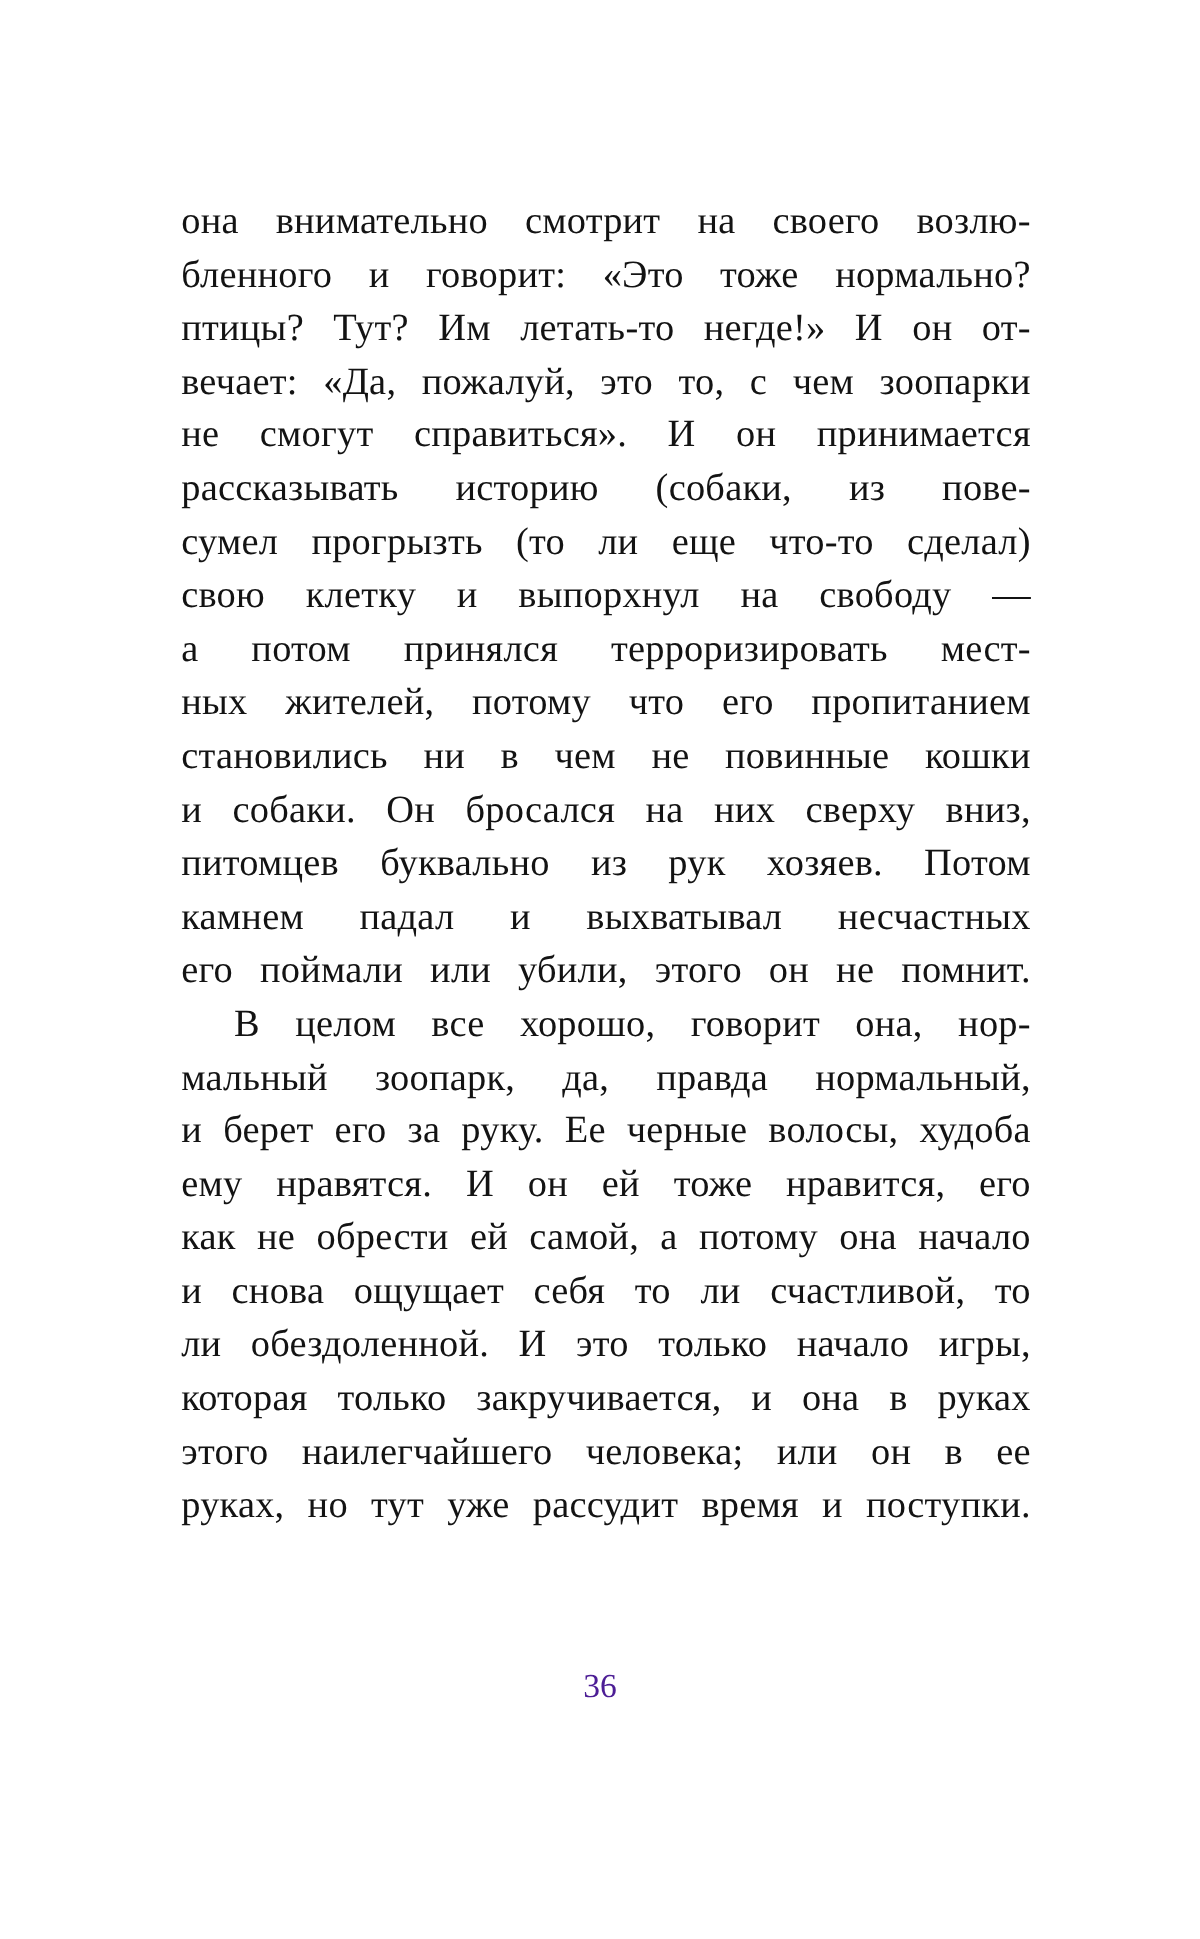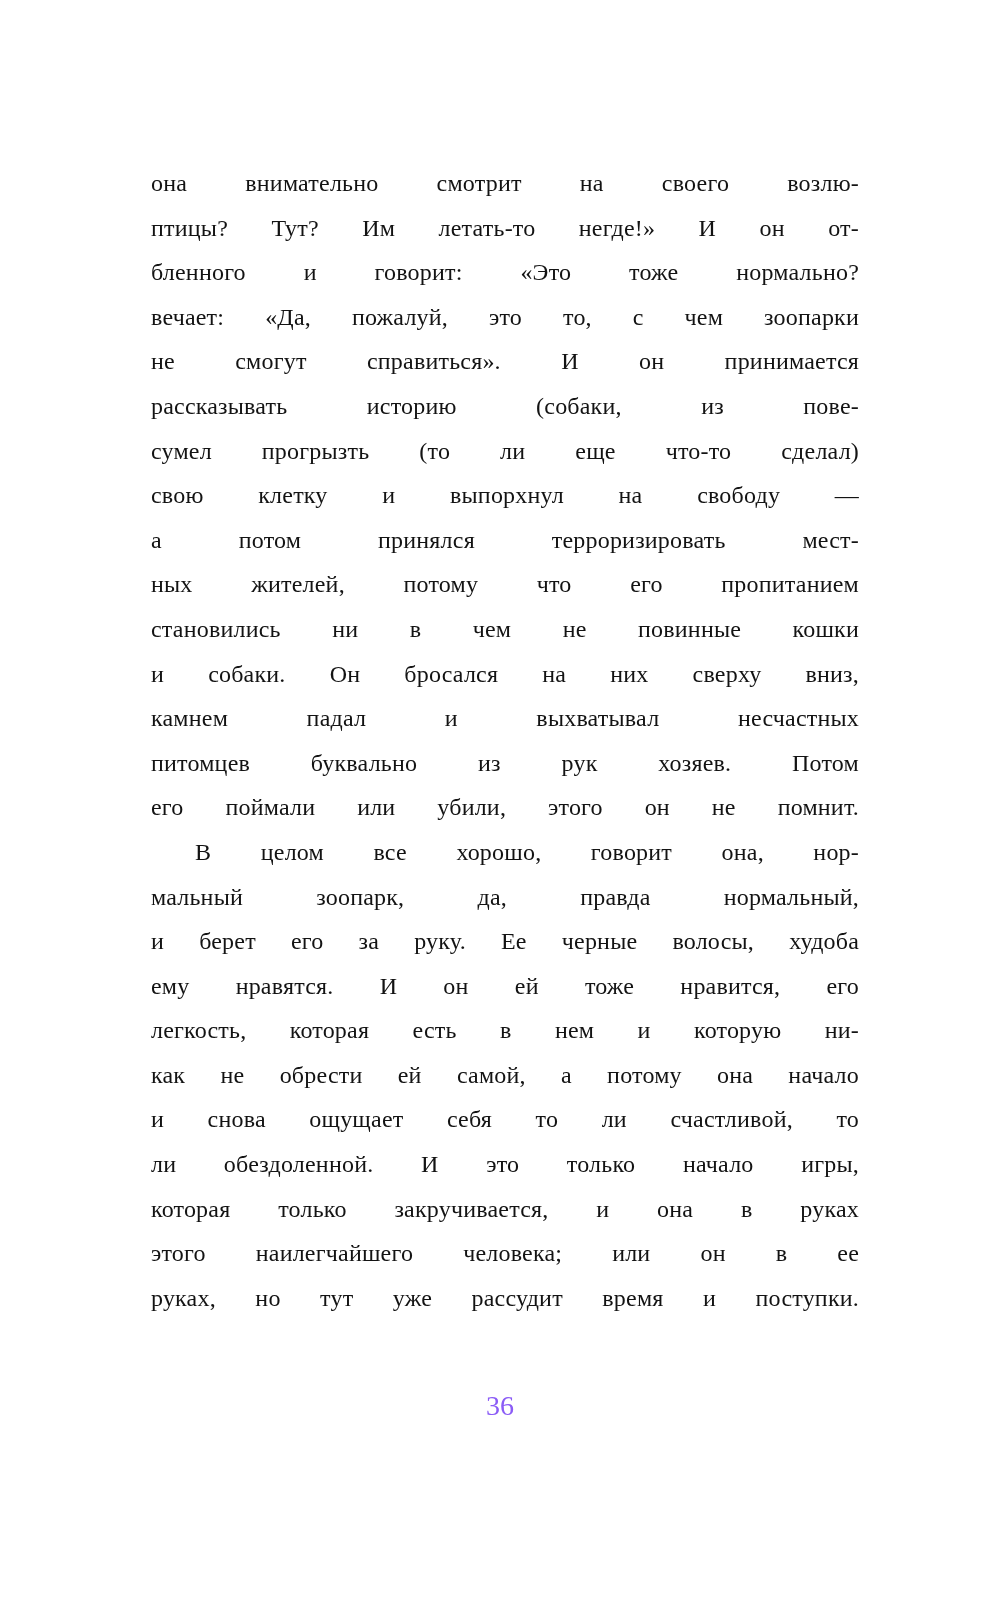--- a/index.html
+++ b/index.html
@@ -16,67 +16,66 @@
     font-family: "Liberation Serif", serif;
     color: #131313;
   }
   .text-block {
     position: absolute;
     left: 151px;
     top: 161px;
     width: 708px;
   }
   .line {
-    font-size: 24px;
+    font-size: 32px;
     line-height: 44.6px;
     text-align: justify;
     text-align-last: justify;
     white-space: normal;
     letter-spacing: 0.2px;
     font-family: Liberation Serif, serif;
   }
   .line.indent {
     text-indent: 44px;
   }
   .page-number {
     position: absolute;
     top: 1390px;
     left: 0;
     width: 1000px;
     text-align: center;
     font-size: 28px;
     font-family: "Liberation Serif", serif;
-    color: #8b5cf6;
+    color: #4c1d95;
   }
 </style>
 </head>
 <body>
 
 <div class="page">
   <div class="text-block" id="text-block">
       <div class="line">она внимательно смотрит на своего возлю-</div>
+      <div class="line">бленного и говорит: «Это тоже нормально?</div>
       <div class="line">птицы? Тут? Им летать-то негде!» И он от-</div>
-      <div class="line">бленного и говорит: «Это тоже нормально?</div>
       <div class="line">вечает: «Да, пожалуй, это то, с чем зоопарки</div>
       <div class="line">не смогут справиться». И он принимается</div>
       <div class="line">рассказывать историю (собаки, из пове-</div>
       <div class="line">сумел прогрызть (то ли еще что-то сделал)</div>
       <div class="line">свою клетку и выпорхнул на свободу —</div>
       <div class="line">а потом принялся терроризировать мест-</div>
       <div class="line">ных жителей, потому что его пропитанием</div>
       <div class="line">становились ни в чем не повинные кошки</div>
       <div class="line">и собаки. Он бросался на них сверху вниз,</div>
+      <div class="line">питомцев буквально из рук хозяев. Потом</div>
       <div class="line">камнем падал и выхватывал несчастных</div>
-      <div class="line">питомцев буквально из рук хозяев. Потом</div>
       <div class="line">его поймали или убили, этого он не помнит.</div>
       <div class="line indent">В целом все хорошо, говорит она, нор-</div>
       <div class="line">мальный зоопарк, да, правда нормальный,</div>
       <div class="line">и берет его за руку. Ее черные волосы, худоба</div>
       <div class="line">ему нравятся. И он ей тоже нравится, его</div>
-      <div class="line">легкость, которая есть в нем и которую ни-</div>
       <div class="line">как не обрести ей самой, а потому она начало</div>
       <div class="line">и снова ощущает себя то ли счастливой, то</div>
       <div class="line">ли обездоленной. И это только начало игры,</div>
       <div class="line">которая только закручивается, и она в руках</div>
       <div class="line">этого наилегчайшего человека; или он в ее</div>
       <div class="line">руках, но тут уже рассудит время и поступки.</div>
     </div>
   <div class="page-number">36</div>
 </div>
 

